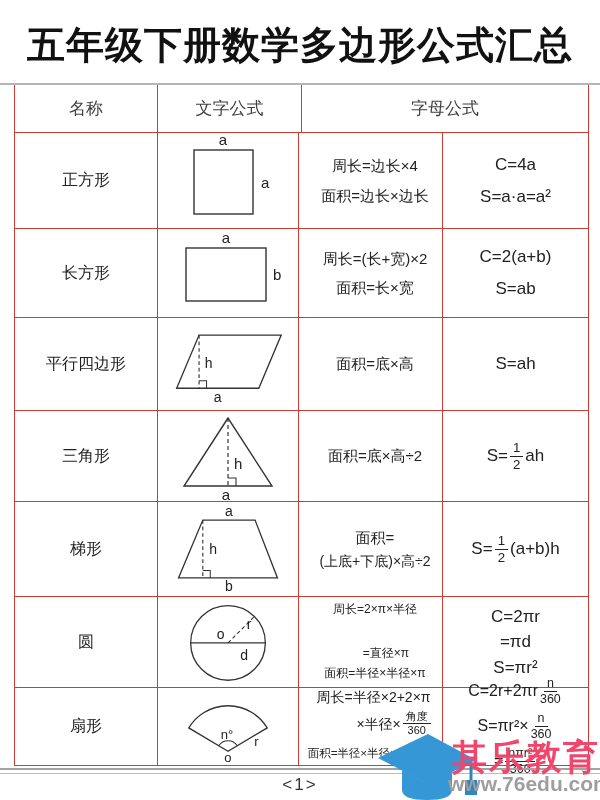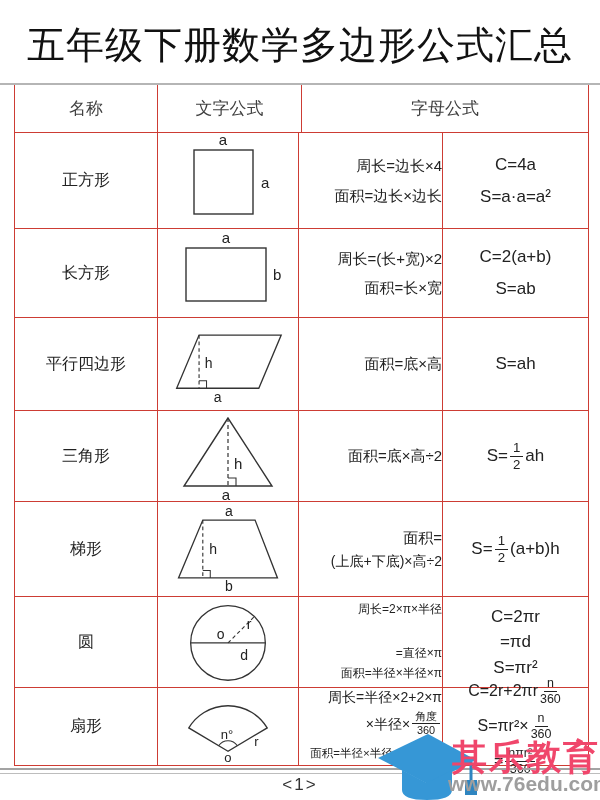--- a/index.html
+++ b/index.html
@@ -11,41 +11,41 @@
   html,body{width:600px;height:800px;}
   body{
     font-family:"Liberation Sans","DejaVu Sans",sans-serif;
     background:#fff;color:var(--ink);
     position:relative;overflow:hidden;
   }
   .page{position:absolute;inset:0;background:#fff;}
 
   .title{
     position:absolute;top:20px;left:0;width:600px;
-    text-align:center;font-size:38px;font-weight:normal;
+    text-align:center;font-size:38px;font-weight:bold;
     letter-spacing:1px;color:#111;white-space:nowrap;
   }
 
   .rule{position:absolute;left:0;width:600px;background:#b5b5b5;}
   .rule-top{top:83px;height:2px;}
   .rule-b1{top:768px;height:2px;background:#a3a3a3;}
   .rule-b2{top:773px;height:1px;background:#bdbdbd;}
 
   .ftable{
     position:absolute;left:14px;top:85px;width:575px;
     border:1px solid var(--red);border-top:none;
     display:flex;flex-direction:column;background:transparent;
   }
   .row{display:flex;border-bottom:1px solid var(--red);}
   .row:last-child{border-bottom:none;}
   .cell{border-right:1px solid var(--red);display:flex;align-items:center;justify-content:center;}
   .cell:last-child{border-right:none;}
   .c1{width:143px;font-size:16px;}
   .c2{width:141px;}
-  .c3{width:144px;flex-direction:column;align-items:flex-end;justify-content:center;padding-left:9px;gap:12px;font-size:15px;}
+  .c3{width:144px;flex-direction:column;align-items:center;justify-content:center;padding-left:9px;gap:12px;font-size:15px;}
   .c4{flex:1;flex-direction:column;align-items:center;justify-content:center;gap:12px;font-size:17px;}
   .hrow .cell{font-size:17px;color:#404040;}
 
   .fline{white-space:nowrap;line-height:1.15;}
   .comp{display:inline-flex;align-items:center;white-space:nowrap;}
 
   .frac{
     display:inline-flex;flex-direction:column;align-items:center;
     vertical-align:middle;line-height:1.05;font-size:0.78em;margin:0 2px;
   }

